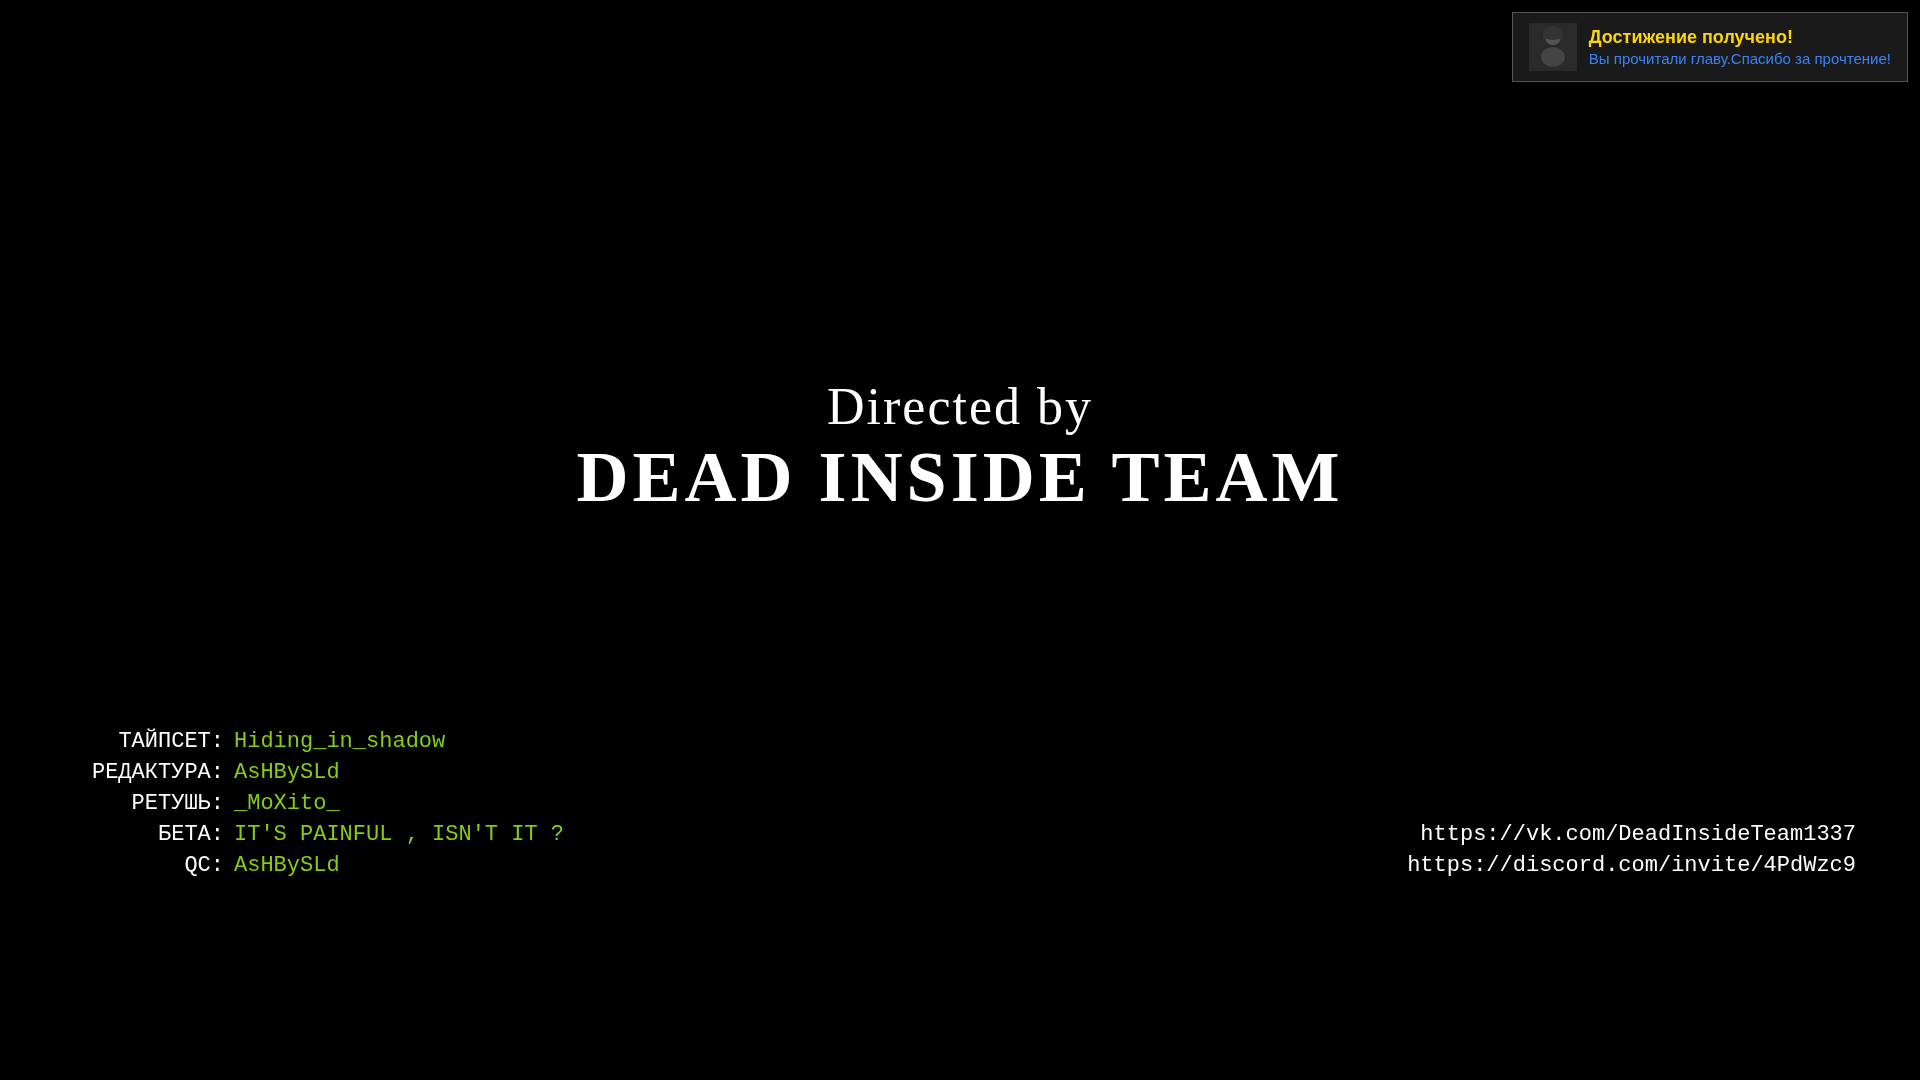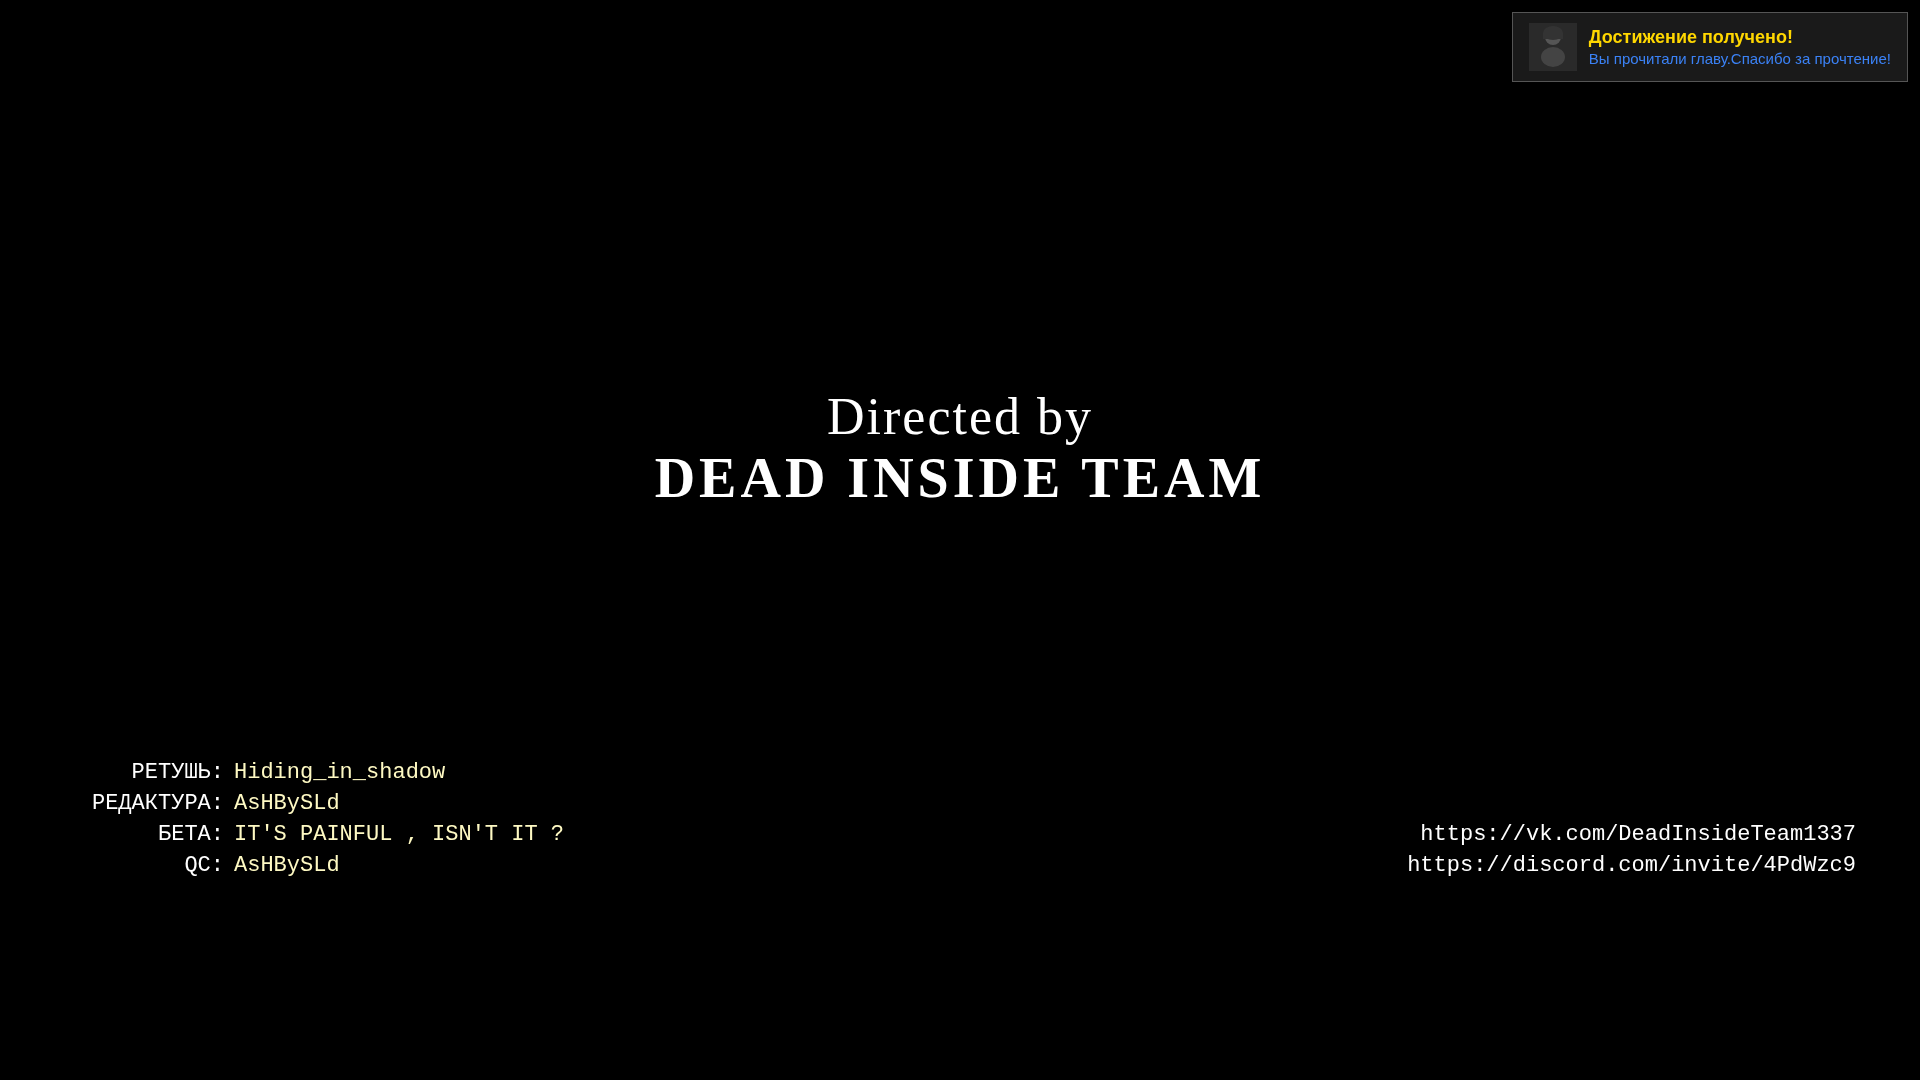--- a/index.html
+++ b/index.html
@@ -85,21 +85,21 @@
       font-size: 52px;
       color: #ffffff;
       font-weight: normal;
       letter-spacing: 2px;
       display: block;
       margin-top: 12px;
     }
 
     .team-name {
       font-family: Georgia, 'Times New Roman', serif;
-      font-size: 56px;
+      font-size: 72px;
       color: #ffffff;
       font-weight: bold;
       letter-spacing: 4px;
       display: block;
     }
 
     
     .credits-bottom-left {
       position: absolute;
       bottom: 60px;
@@ -117,21 +117,21 @@
       font-size: 22px;
       color: #ffffff;
       text-align: right;
       min-width: 160px;
       margin-right: 10px;
     }
 
     .credit-value {
       font-family: 'Courier New', Courier, monospace;
       font-size: 22px;
-      color: #fef9c3;
+      color: #84cc16;
     }
 
     
     .credits-bottom-right {
       position: absolute;
       bottom: 60px;
       right: 64px;
       text-align: right;
     }
 
@@ -169,26 +169,30 @@
   </div>
 
   <div class="center-content">
     <span class="directed-by-label">Directed by</span>
     <span class="team-name">DEAD INSIDE TEAM</span>
   </div>
 
   <div class="credits-bottom-left">
 
   <div class="credit-row">
-        <span class="credit-label">РЕТУШЬ:</span>
+        <span class="credit-label">ТАЙПСЕТ:</span>
         <span class="credit-value">Hiding_in_shadow</span>
       </div>
       <div class="credit-row">
         <span class="credit-label">РЕДАКТУРА:</span>
         <span class="credit-value">AsHBySLd</span>
+      </div>
+      <div class="credit-row">
+        <span class="credit-label">РЕТУШЬ:</span>
+        <span class="credit-value">_MoXito_</span>
       </div>
       <div class="credit-row">
         <span class="credit-label">БЕТА:</span>
         <span class="credit-value">IT'S PAINFUL , ISN'T IT ?</span>
       </div>
       <div class="credit-row">
         <span class="credit-label">QC:</span>
         <span class="credit-value">AsHBySLd</span>
       </div>
     </div>

